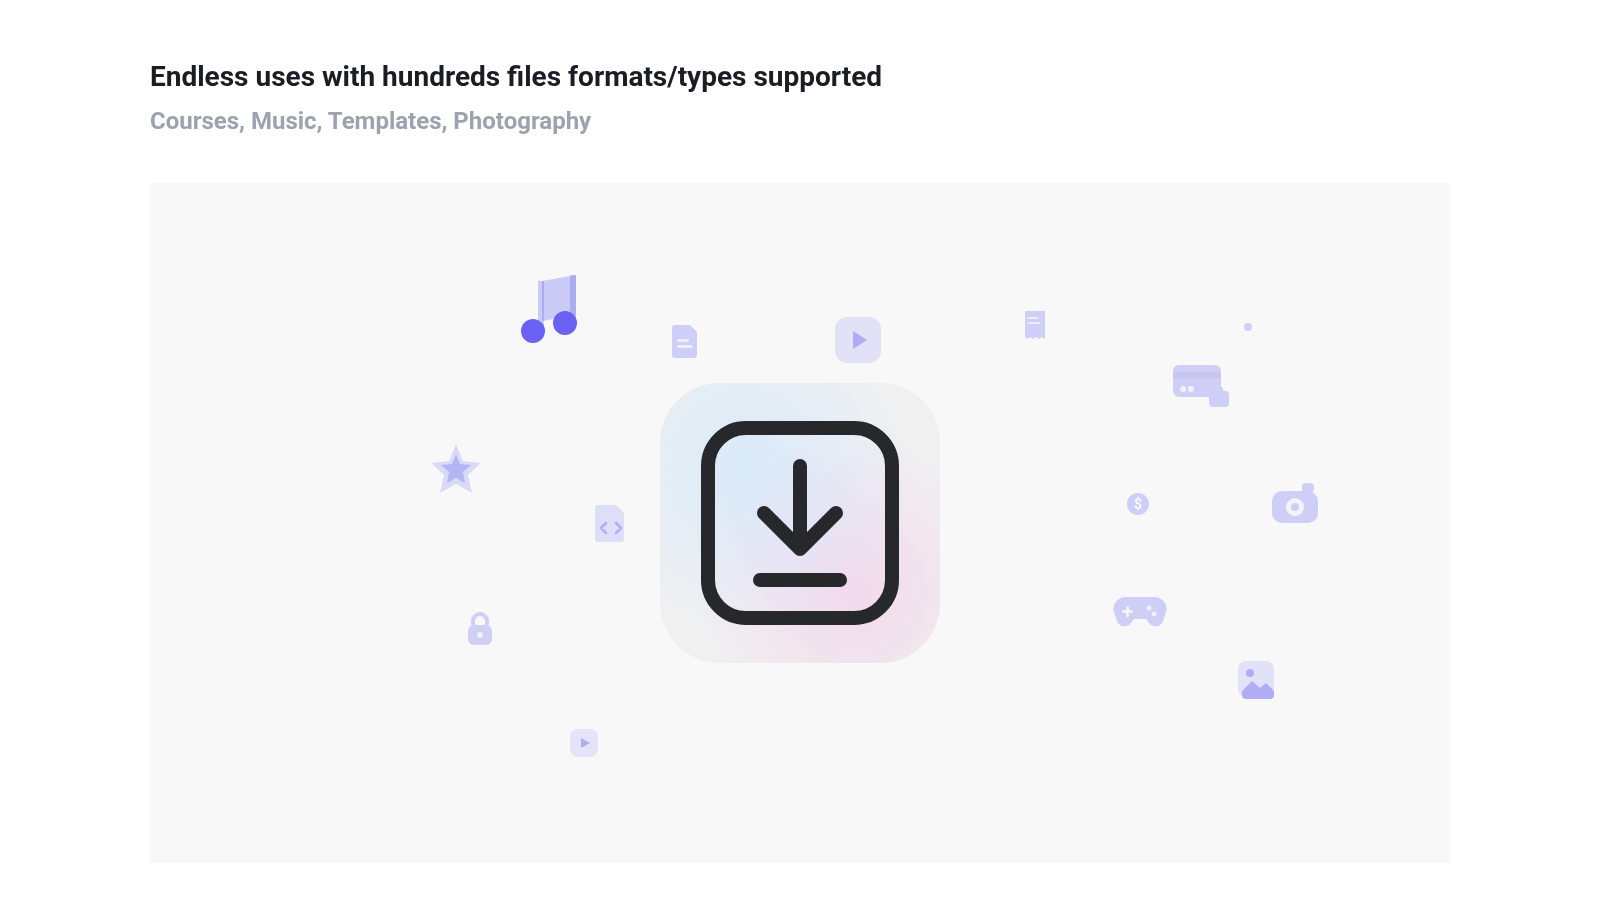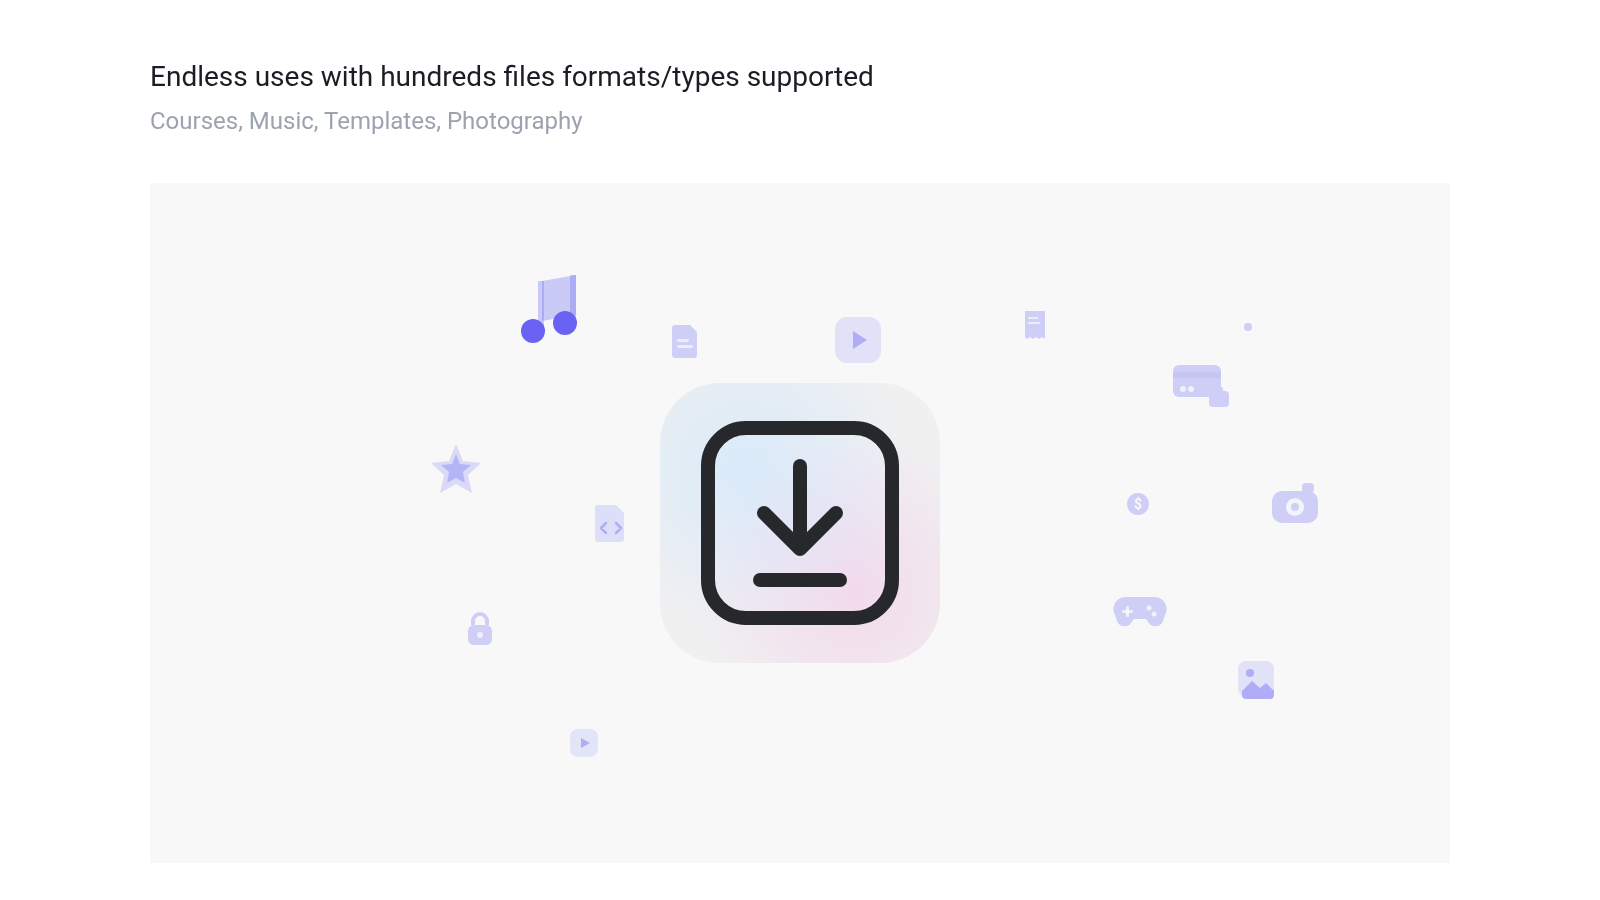--- a/index.html
+++ b/index.html
@@ -8,27 +8,27 @@
       background: #fff;
       width: 1600px;
       height: 900px;
       overflow: hidden;
     }
     .container {
       padding: 60px 150px 0;
     }
     .heading {
       font-size: 28px;
-      font-weight: 400;
+      font-weight: 700;
       color: #1a1d23;
       margin-bottom: 14px;
     }
     .subtitle {
       font-size: 24px;
-      font-weight: 400;
+      font-weight: 700;
       color: #9ca3af;
       margin-bottom: 48px;
     }
     .canvas {
       position: relative;
       background: #f8f8f9;
       height: 680px;
       border-radius: 0;
     }
     .center-tile {

